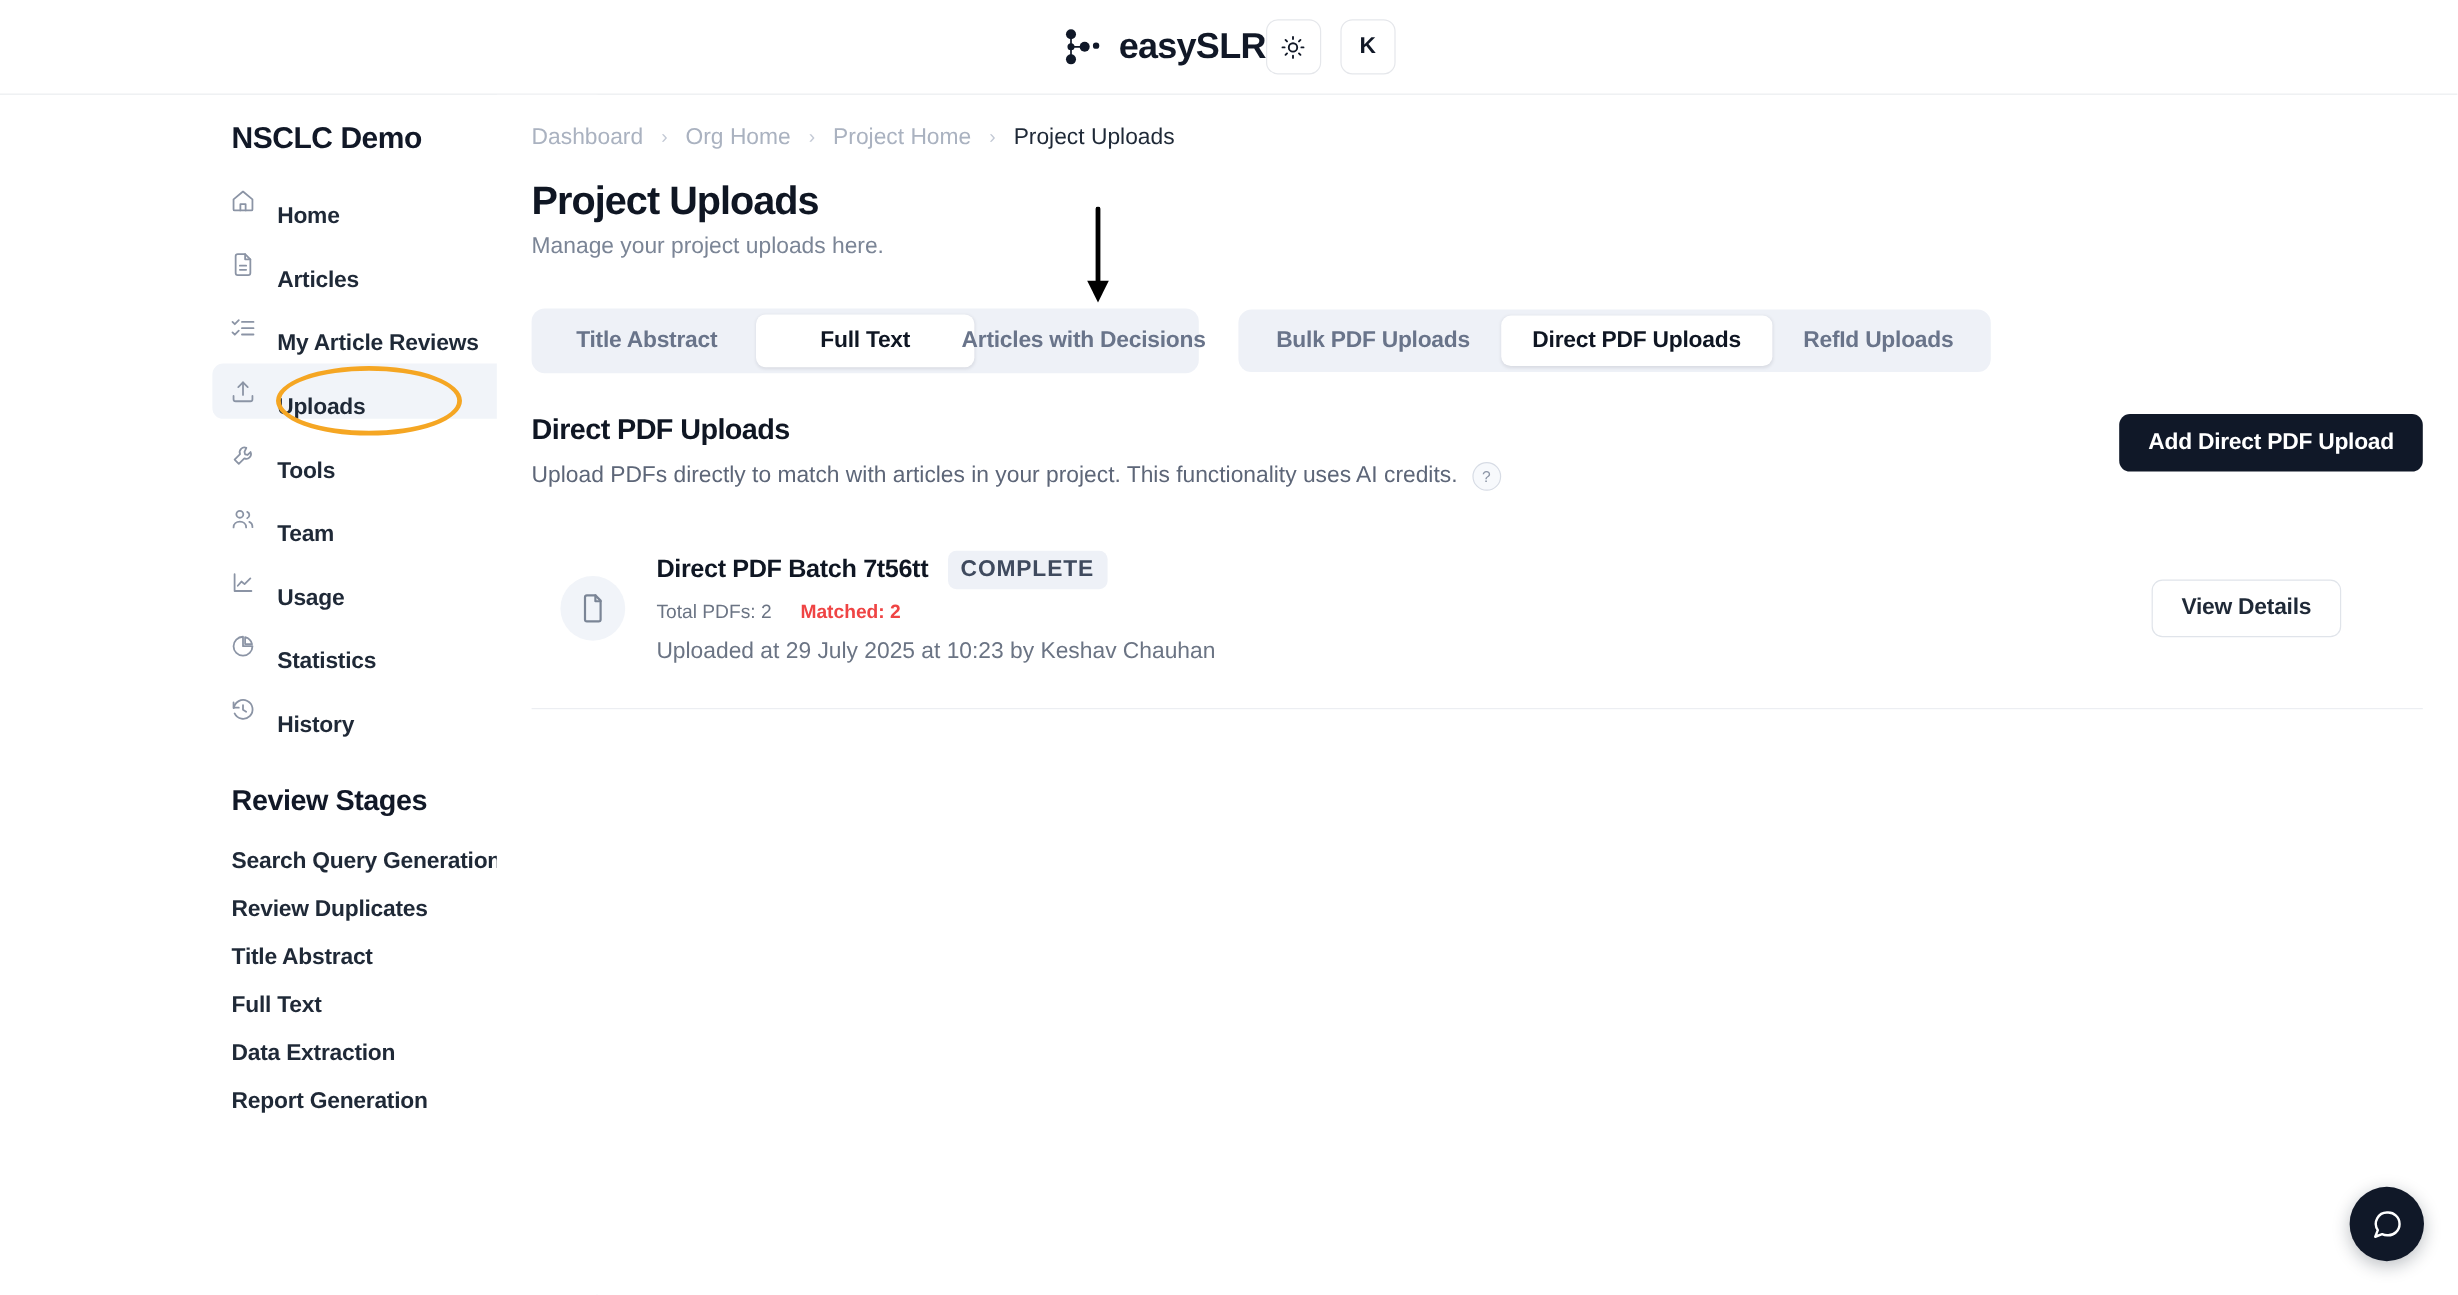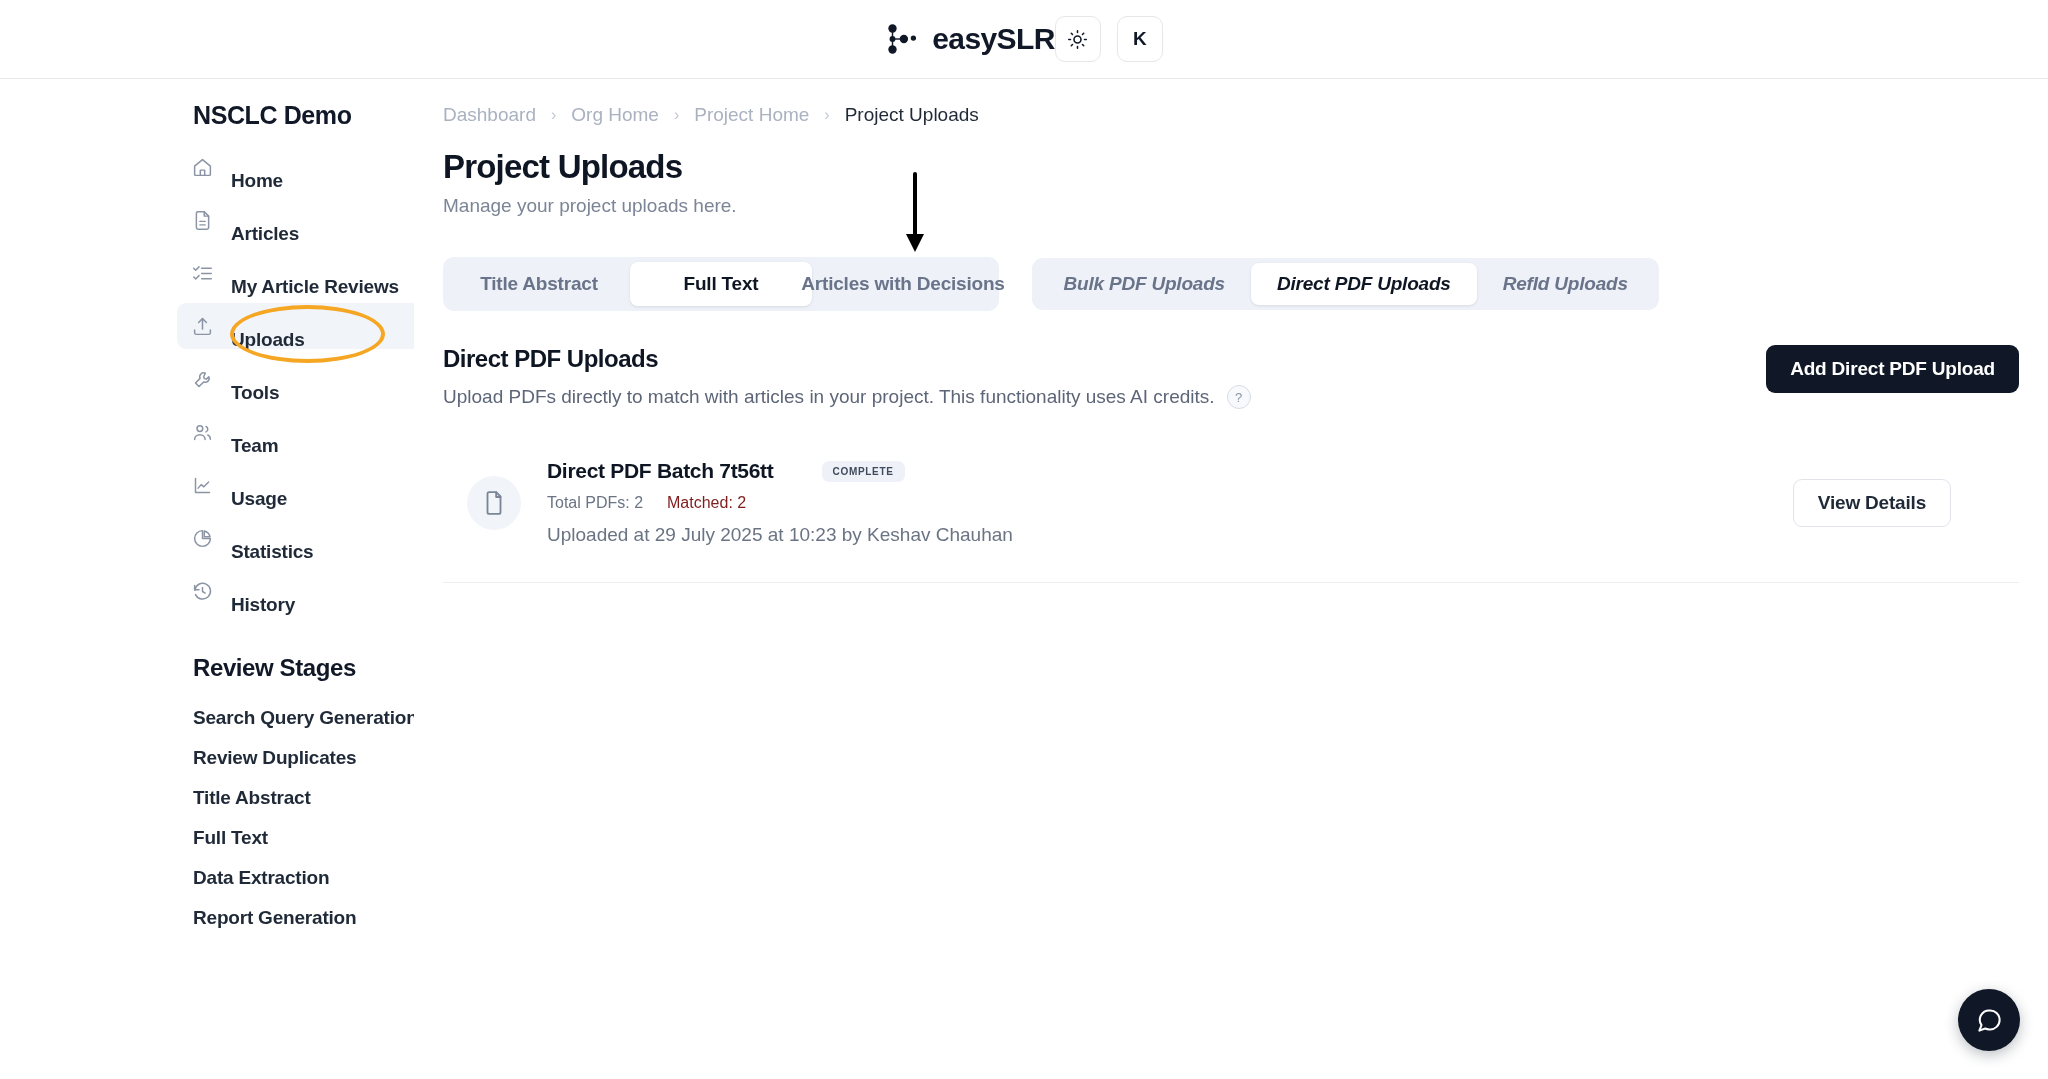--- a/index.html
+++ b/index.html
@@ -84,21 +84,21 @@
   .tab {
     height:44px; display:flex; align-items:center; justify-content:center;
     font-size:19px; font-weight:600; color:#69748a; letter-spacing:-0.2px;
     border-radius:8px; white-space:nowrap;
   }
   .tab.active { background:#fff; color:#0f1623; box-shadow:0 1px 3px rgba(16,24,40,.10); }
   .tabs-l1 .tab { width:182px; }
   .tabs-l1 .tab:first-child { width:182px; }
   .tabs-l1 .tab:last-child { width:182px; }
 
-  .tabs-l2 { margin: 25px 0 0 29px; display:inline-flex; background:#eef1f7; border-radius:11px; padding:5px;font-style:italic; }
+  .tabs-l2 { margin: 25px 0 0 29px; display:inline-flex; background:#eef1f7; border-radius:11px; padding:5px; }
   .tabs-l2 .tab { padding: 0 26px; height:42px; }
 
   .section-head {
     display:flex; align-items:flex-start; justify-content:space-between;
     margin: 34px 29px 0 29px;
   }
   .section-title { font-size:24px; font-weight:700; color:#0f1623; letter-spacing:-0.5px; }
   .section-desc { font-size:19px; color:#5d6678; margin-top:12px; display:flex; align-items:center; gap:12px; }
   .help-chip {
     width:24px; height:24px; border-radius:50%; border:1px solid #d7dce5;
@@ -115,26 +115,26 @@
   .upload-row { display:flex; align-items:center; padding: 10px 0 36px 0; }
   .file-avatar {
     width:54px; height:54px; border-radius:50%; background:#f1f4f9;
     display:flex; align-items:center; justify-content:center; flex:none;
     margin: 0 26px 0 24px;
   }
   .upload-info { flex:1; }
   .upload-name-row { display:flex; align-items:center; gap:16px; }
   .upload-name { font-size:21px; font-weight:700; color:#0f1623; letter-spacing:-0.3px; }
   .badge {
-    background:#eef1f7; color:#3f4a5e; font-size:10px; font-weight:700;
-    letter-spacing:0.7px; border-radius:7px; padding:5px 11px;margin-left:32px;
+    background:#eef1f7; color:#3f4a5e; font-size:19px; font-weight:700;
+    letter-spacing:0.7px; border-radius:7px; padding:5px 11px;
   }
   .upload-stats { display:flex; gap:24px; margin-top:11px; font-size:16px; }
   .stat-total { color:#6b7484; }
-  .stat-matched { color:#7f1d1d; font-weight:400; }
+  .stat-matched { color:#ef4444; font-weight:700; }
   .upload-meta { font-size:19px; color:#6b7484; margin-top:12px; }
   .ghost-btn {
     border:1px solid #e0e4ea; border-radius:9px; background:#fff;
     font-size:19px; font-weight:600; color:#1f2937; letter-spacing:-0.2px;
     height:48px; padding:0 24px; display:inline-flex; align-items:center;
     margin-right:68px; white-space:nowrap;
   }
 
   
   .anno-ellipse {

